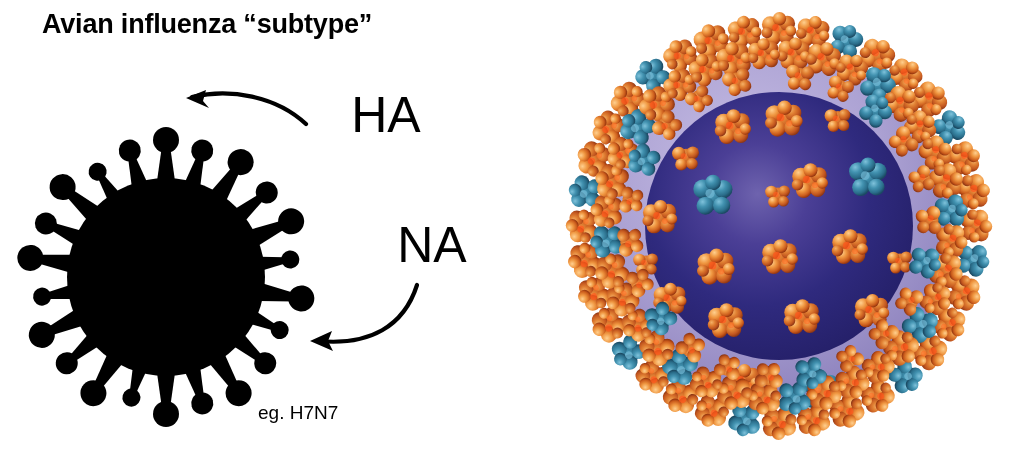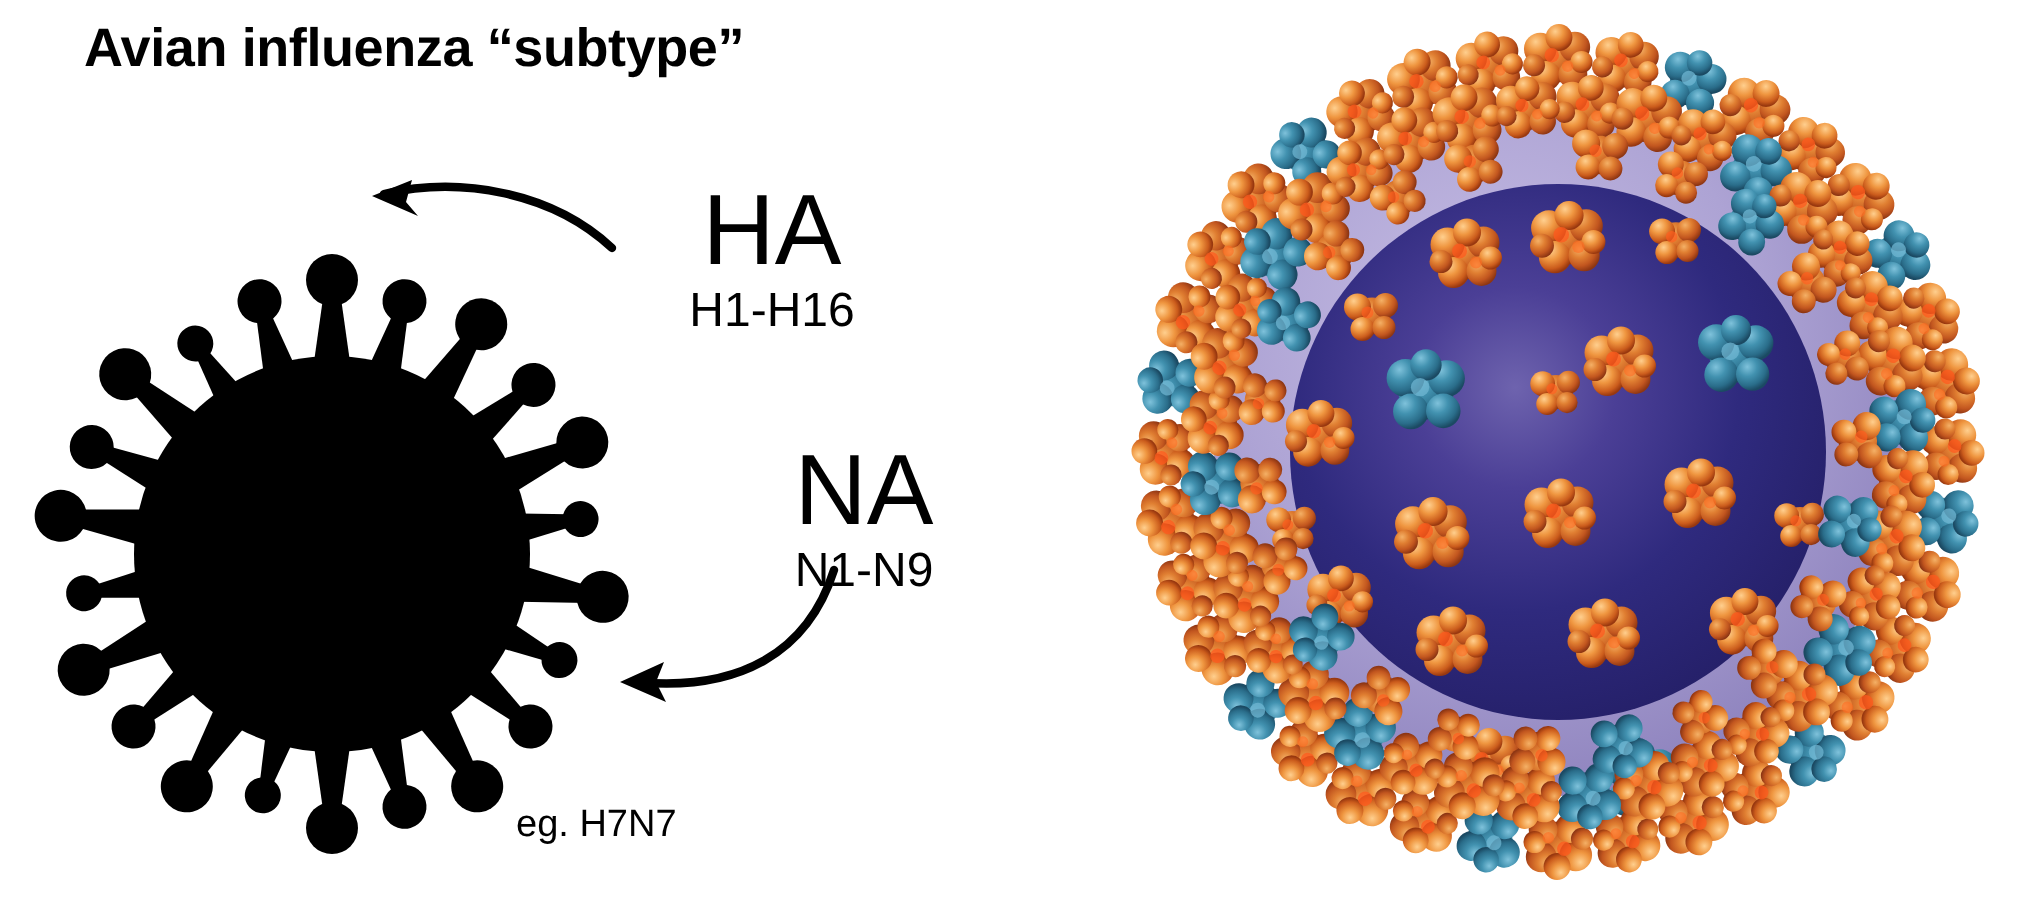--- a/index.html
+++ b/index.html
@@ -132,26 +132,24 @@
       </g>
 
       <g>
         <path d="M 417,285 C 404,326 370,346 318,341" fill="none" stroke="#000000" stroke-width="4.2" stroke-linecap="round"></path>
         <path d="M 310,341 L 332,331 L 328,341 L 333,351 Z" class="schematic-fill"></path>
       </g>
     </svg>
 
     <div class="label-block" id="ha-label">
       <span class="label-main">HA</span>
-      <span class="label-sub">H1-H16</span>
     </div>
 
     <div class="label-block" id="na-label">
       <span class="label-main">NA</span>
-      <span class="label-sub">N1-N9</span>
     </div>
 
     <div id="eg-label">eg. H7N7</div>
   </div>
 
   <div class="panel-right">
     <svg id="virion" width="492" height="462" viewBox="0 0 492 462">
       <defs>
         <radialGradient id="coreGrad" cx="42%" cy="38%" r="72%">
           <circle></circle>

